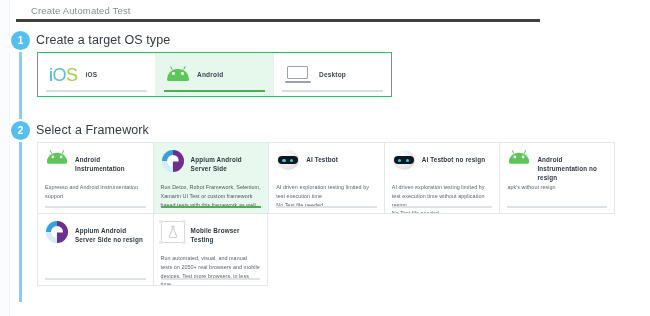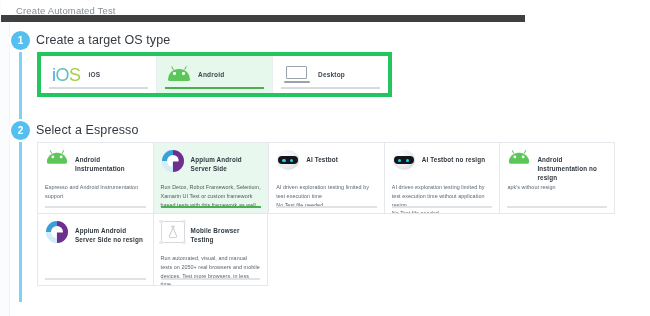--- a/index.html
+++ b/index.html
@@ -6,22 +6,22 @@
   html, body {
     width: 650px; height: 316px;
     background: #ffffff;
     font-family: "Liberation Sans", sans-serif;
     overflow: hidden;
   }
   body { position: relative; }
 
   
   .topbar {
-    position: absolute; left: 1px; top: 0; width: 524px; height: 22px;
-    background: #ffffff; border-bottom: 7px solid #404040;
+    position: absolute; left: 16px; top: 0; width: 524px; height: 22px;
+    background: #ffffff; border-bottom: 3px solid #404040;
   }
   .topbar-title {
     position: absolute; left: 15px; top: 5px;
     font-size: 9.5px; color: #868e96; letter-spacing: .15px;
     white-space: nowrap;
   }
   .page-edge-left {
     position: absolute; left: 0; top: 0; width: 10px; height: 316px;
     background: #fbfcfd; border-right: 1px solid #f1f3f5;
   }
@@ -47,21 +47,21 @@
     letter-spacing: .1px; white-space: nowrap;
   }
   #title1 { top: 33px; }
   #title2 { top: 123px; }
 
   
   .os-row {
     position: absolute; left: 37px; top: 52px;
     width: 355px; height: 45px;
     display: flex;
-    border: 4px solid #22c55e; background: #fff;
+    border: 1px solid #22c55e; background: #fff;
   }
   .os-card {
     flex: 1 1 0; position: relative;
     display: flex; align-items: center;
     padding-left: 11px;
     border-right: 1px solid #eceff2;
     background: #ffffff;
   }
   .os-card:last-child { border-right: none; }
   .os-card.selected { background: #e6f7ec; }
@@ -205,21 +205,21 @@
 <div class="topbar">
   <div class="topbar-title">Create Automated Test</div>
 </div>
 
 <div class="rail"></div>
 
 <div class="step-badge" id="badge1">1</div>
 <div class="step-title" id="title1">Create a target OS type</div>
 
 <div class="step-badge" id="badge2">2</div>
-<div class="step-title" id="title2">Select a Espresso</div>
+<div class="step-title" id="title2">Select a Framework</div>
 
 <div class="os-row">
 
   <div class="os-card">
     <div class="os-icon">
       <span class="ios-word">
         <span class="c1">i</span><span class="c2">O</span><span class="c3">S</span>
       </span>
     </div>
     <span class="os-label">iOS</span>

